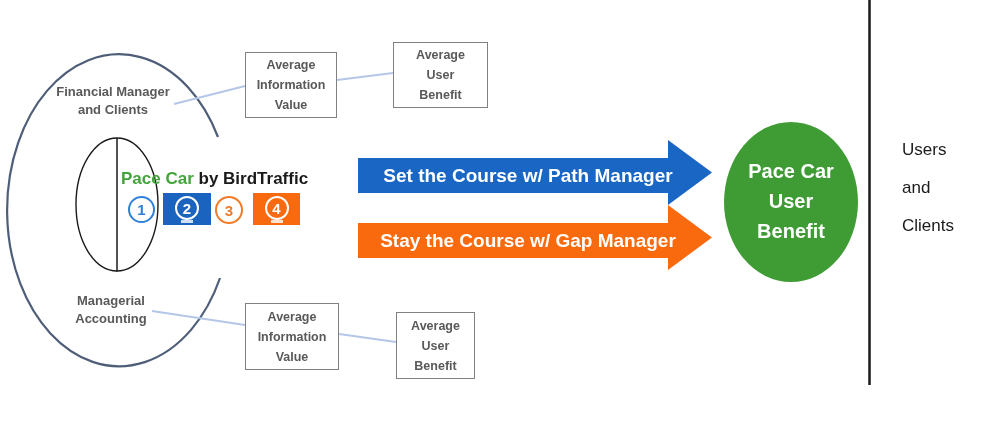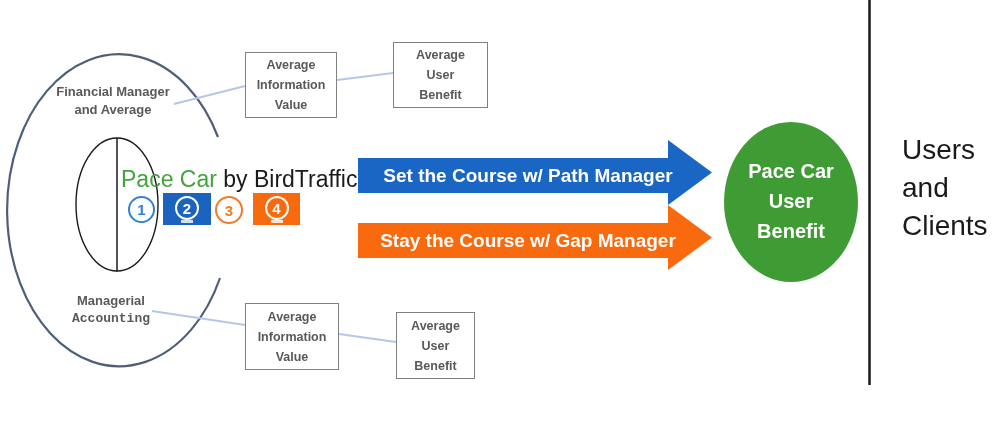--- a/index.html
+++ b/index.html
@@ -7,21 +7,21 @@
     position:relative;width:1002px;height:430px;background:#fff;overflow:hidden;
     font-family:"Liberation Sans",sans-serif;
   }
   .abs{position:absolute;}
   svg.layer{position:absolute;left:0;top:0;width:1002px;height:430px;}
 
   
   .gray-label{color:#595959;font-weight:700;font-size:13px;line-height:17.5px;text-align:center;}
 
   
-  .product{font-size:23px;font-weight:400;line-height:22px;white-space:nowrap;}
+  .product{font-size:17px;font-weight:700;line-height:22px;white-space:nowrap;}
   .product .green{color:#43A43B;}
   .product .rest{color:#1a1a1a;}
 
   
   .badge-circle{
     box-sizing:border-box;border-radius:50%;display:flex;align-items:center;justify-content:center;
     font-weight:700;font-size:15px;background:#fff;
   }
   .badge-circle.b1{border:2.2px solid #2E80D9;color:#2E80D9;}
   .badge-circle.b3{border:2.2px solid #F07B28;color:#F07B28;}
@@ -42,21 +42,21 @@
 
   
   .arrow-label{
     color:#fff;font-weight:700;font-size:19px;line-height:35px;text-align:center;white-space:nowrap;
   }
 
   
   .benefit-text{color:#fff;font-weight:600;font-size:20px;line-height:30px;text-align:center;}
 
   
-  .users-text{color:#1a1a1a;font-size:28px;line-height:38px;font-weight:400;}
+  .users-text{color:#1a1a1a;font-size:17px;line-height:38px;font-weight:400;}
 </style>
 </head>
 <body>
 
 <div class="canvas">
 
   <svg class="layer" viewBox="0 0 1002 430">
 
     <path d="M 218 137 A 112 156 0 1 0 220 278" fill="none" stroke-width="2.2" stroke="#4F5E78"></path>
 
@@ -72,25 +72,25 @@
     <polygon points="358,158 668,158 668,140 712,172.5 668,205 668,193 358,193" fill="#1A66C4"></polygon>
     <polygon points="358,223 668,223 668,205 712,237.5 668,270 668,258 358,258" fill="#F96A0F"></polygon>
 
     <ellipse cx="791" cy="202" rx="67" ry="80" fill="#3F9C35"></ellipse>
 
     <line x1="869.5" y1="0" x2="869.5" y2="385" stroke="#1A1A1A" stroke-width="2.5"></line>
   </svg>
 
   <div class="abs gray-label" style="left:38px;top:83px;width:150px;">
     <span style="display:block;">Financial Manager</span>
-    <span style="display:block;">and Average</span>
+    <span style="display:block;">and Clients</span>
   </div>
   <div class="abs gray-label" style="left:40px;top:292px;width:142px;">
     <span style="display:block;">Managerial</span>
-    <span style="display:block;font-family:Liberation Mono, monospace;">Accounting</span>
+    <span style="display:block;">Accounting</span>
   </div>
 
   <div class="abs product" style="left:121px;top:168px;">
     <span class="green">Pace Car</span><span class="rest"> by BirdTraffic</span>
   </div>
 
   <div class="abs badge-circle b1" style="left:128px;top:196px;width:27px;height:27px;">
     <span>1</span>
   </div>
   <div class="abs badge-box" style="left:163px;top:193px;width:48px;height:32px;background:#1A63BE;">

